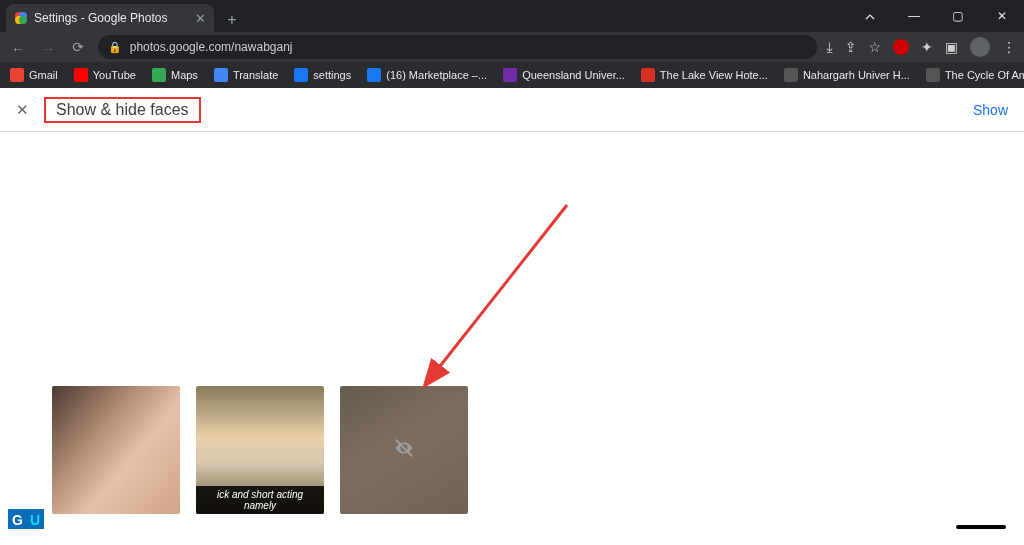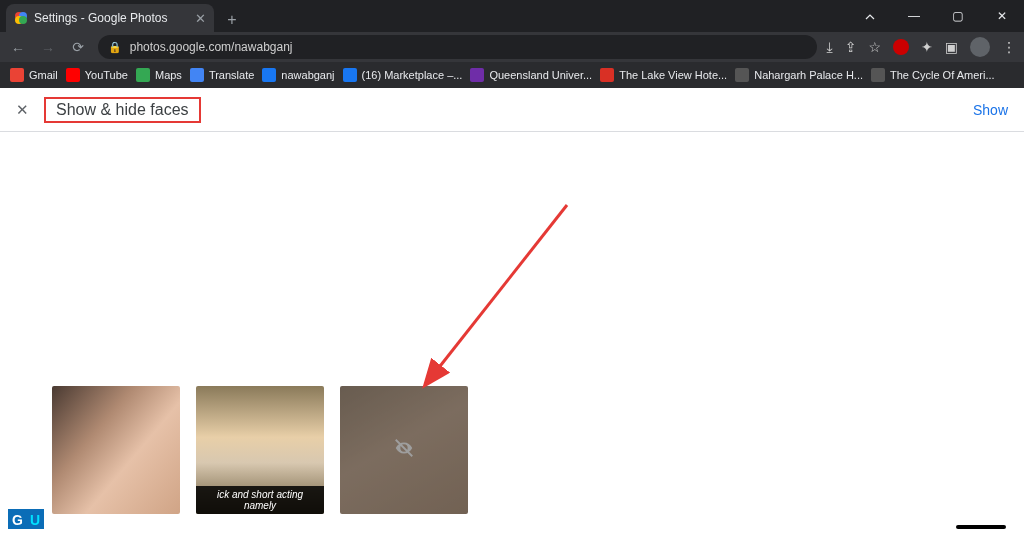--- a/index.html
+++ b/index.html
@@ -14,21 +14,21 @@
     .win-btn { width:44px; height:32px; display:flex; align-items:center; justify-content:center; font-size:12px; }
     .addrbar { height:30px; background:#35363a; display:flex; align-items:center; padding:0 8px; gap:10px; }
     .nav-ico { color:#9aa0a6; font-size:14px; width:20px; text-align:center; cursor:pointer; }
     .url-pill { flex:1; background:#202124; height:24px; border-radius:20px; display:flex; align-items:center; padding:0 10px; gap:8px; color:#9aa0a6; font-size:12px; }
     .lock { color:#9aa0a6; font-size:11px; }
     .url-text { color:#cfcfcf; font-size:12px; }
     .right-icons { display:flex; gap:12px; color:#cfcfcf; align-items:center; }
     .right-icons span { font-size:14px; cursor:pointer; }
     .avatar { width:20px; height:20px; border-radius:50%; background:#5f6368; }
     .dot-red { width:16px; height:16px; border-radius:50%; background:#cc0000; }
-    .bookbar { height:26px; background:#2a2b2e; display:flex; align-items:center; padding:0 10px; gap:8px; }
+    .bookbar { height:26px; background:#2a2b2e; display:flex; align-items:center; padding:0 10px; gap:16px; }
     .bm { display:flex; align-items:center; gap:5px; color:#e8eaed; font-size:11px; white-space:nowrap; cursor:pointer; }
     .bm .i { width:14px; height:14px; border-radius:2px; display:inline-block; }
     .bm-spacer { flex:1; }
     .i-gmail{background:#ea4335}.i-yt{background:#ff0000}.i-maps{background:#34a853}.i-tr{background:#4285f4}.i-fb{background:#1877f2}.i-ql{background:#6f2da8}.i-tl{background:#d93025}.i-np{background:#555}.i-cy{background:#555}
     .page-header { height:44px; border-bottom:1px solid #dadce0; display:flex; align-items:center; padding:0 16px; }
     .close-x { color:#5f6368; font-size:15px; cursor:pointer; width:22px; }
     .title-box { color:#3c4043; font-size:16px; padding:2px 10px; border:2px solid #e53935; margin-left:6px; }
     .done-btn { margin-left:auto; color:#1a73e8; font-size:14px; cursor:pointer; }
     .faces { position:absolute; left:52px; top:386px; display:flex; gap:16px; }
     .face { width:128px; height:128px; position:relative; border-radius:2px; overflow:hidden; cursor:pointer; }
@@ -102,37 +102,37 @@
     <div class="bm">
       <span class="i i-maps"></span>
       <span>Maps</span>
     </div>
     <div class="bm">
       <span class="i i-tr"></span>
       <span>Translate</span>
     </div>
     <div class="bm">
       <span class="i i-fb"></span>
-      <span>nawabganj</span>
+      <span>settings</span>
     </div>
     <div class="bm">
       <span class="i i-fb"></span>
       <span>(16) Marketplace –...</span>
     </div>
     <div class="bm">
       <span class="i i-ql"></span>
       <span>Queensland Univer...</span>
     </div>
     <div class="bm">
       <span class="i i-tl"></span>
       <span>The Lake View Hote...</span>
     </div>
     <div class="bm">
       <span class="i i-np"></span>
-      <span>Nahargarh Palace H...</span>
+      <span>Nahargarh Univer H...</span>
     </div>
     <div class="bm">
       <span class="i i-cy"></span>
       <span>The Cycle Of Ameri...</span>
     </div>
   <span class="bm-spacer"></span>
 
 </div>
 
 <div class="page-header">

